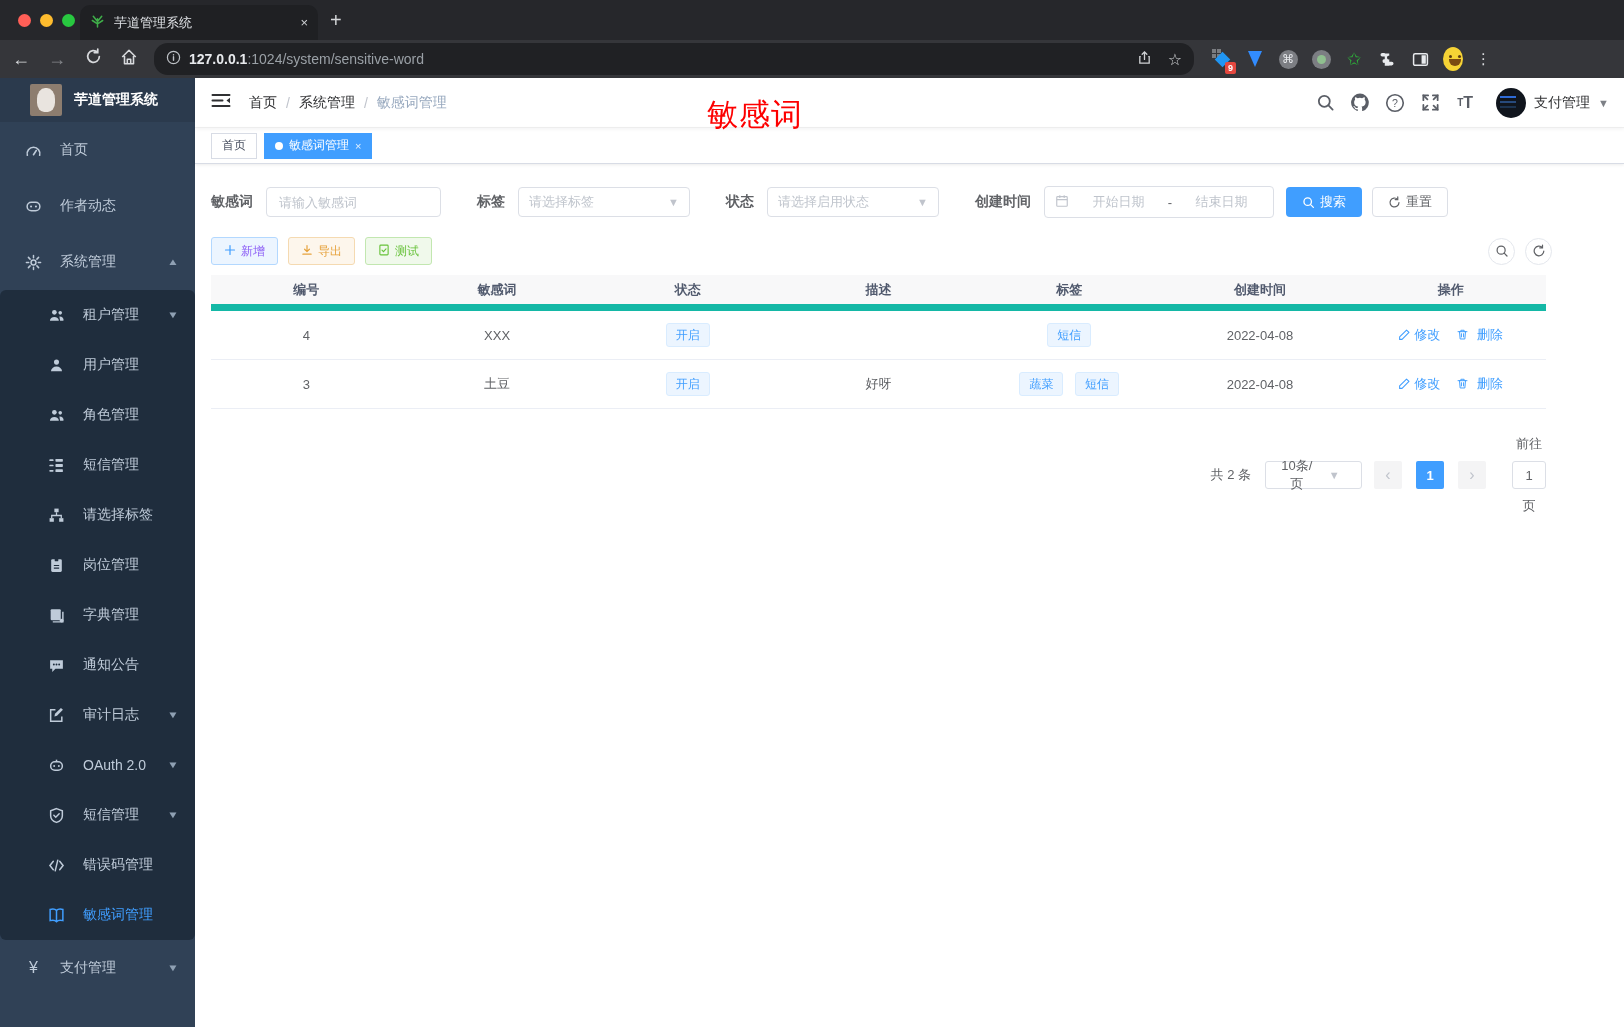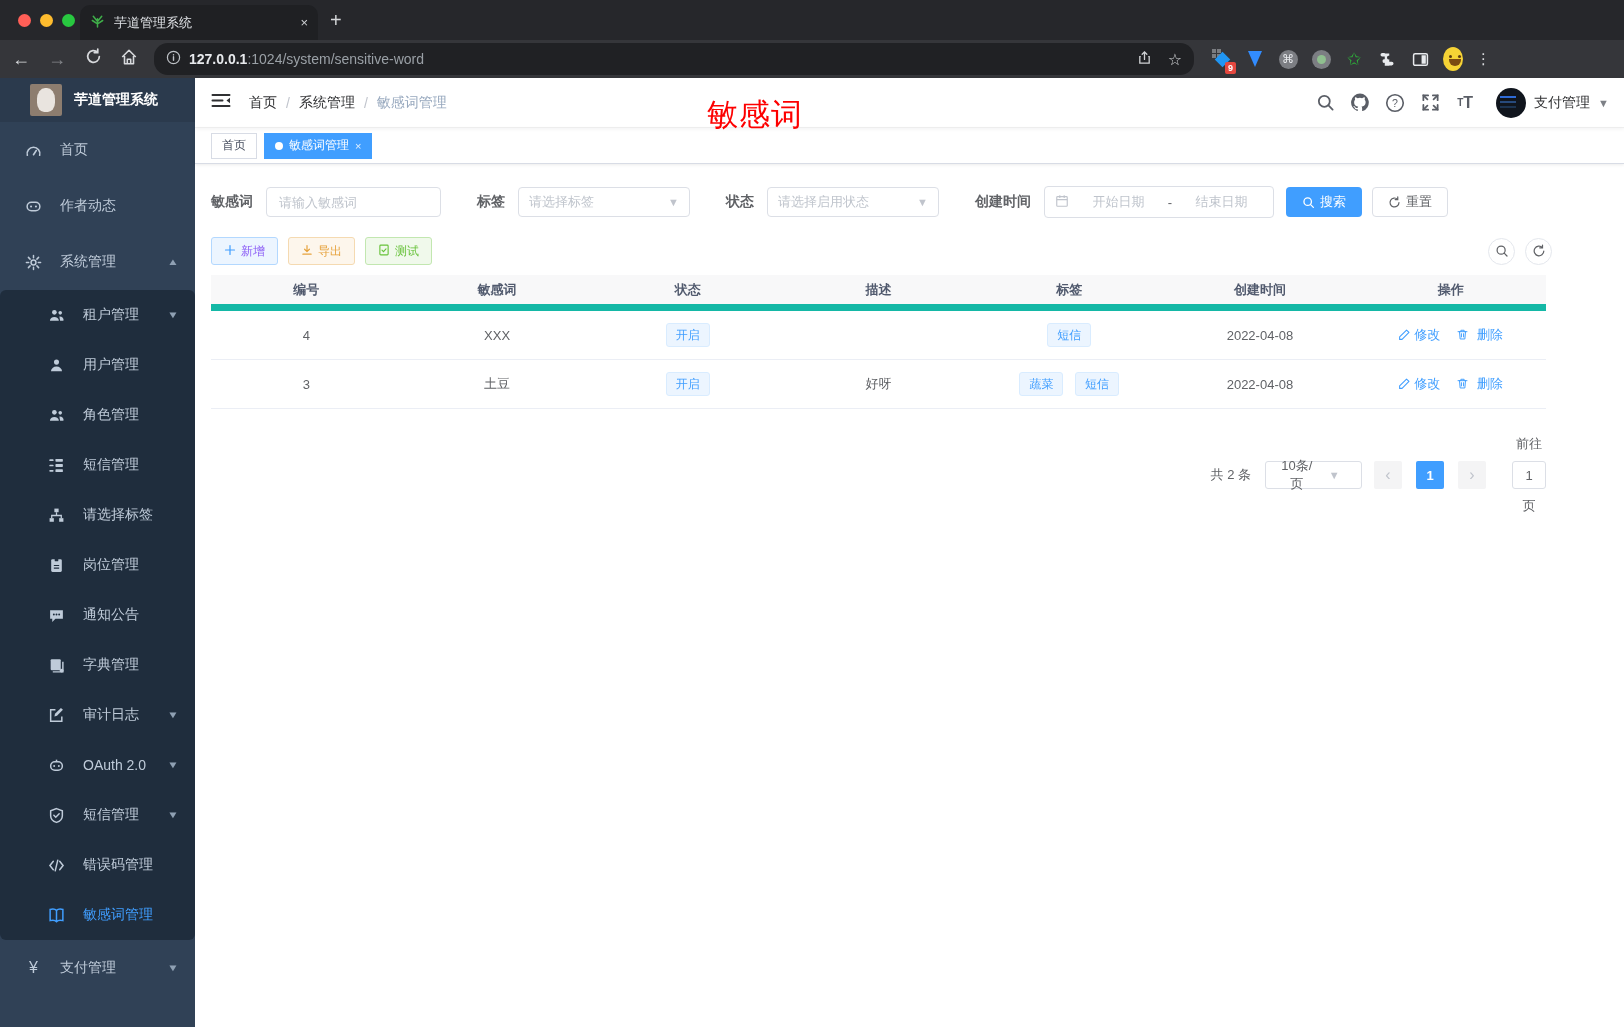--- a/index.html
+++ b/index.html
@@ -336,37 +336,37 @@
               <rect x="3" y="2" width="10" height="12" rx="1.2" fill="currentColor"></rect>
               <rect x="6.3" y="1" width="3.4" height="3" rx=".8" fill="#1f2d3d"></rect>
               <path d="M5.5 8h5M5.5 10.5h5" stroke="#1f2d3d" stroke-width="1.1"></path>
             </svg>
         </span>
         <span class="mi-label">岗位管理</span>
       </div>
       <div class="menu-item">
         <span class="mi-icon">
           <svg width="17" height="17" viewBox="0 0 16 16">
+              <rect x="2.5" y="2" width="9.5" height="10.5" rx="1" fill="currentColor"></rect>
+              <path d="M4.5 14h9.5V4.5" stroke="currentColor" stroke-width="1.4" fill="none"></path>
+              <circle cx="12.8" cy="12.8" r="1.8" fill="currentColor"></circle>
+            </svg>
+        </span>
+        <span class="mi-label">字典管理</span>
+      </div>
+      <div class="menu-item">
+        <span class="mi-icon">
+          <svg width="17" height="17" viewBox="0 0 16 16">
               <path d="M2 3h12v8H7l-3 3v-3H2z" fill="currentColor"></path>
               <circle cx="5.5" cy="7" r=".9" fill="#1f2d3d"></circle>
               <circle cx="8" cy="7" r=".9" fill="#1f2d3d"></circle>
               <circle cx="10.5" cy="7" r=".9" fill="#1f2d3d"></circle>
             </svg>
         </span>
         <span class="mi-label">通知公告</span>
-      </div>
-      <div class="menu-item">
-        <span class="mi-icon">
-          <svg width="17" height="17" viewBox="0 0 16 16">
-              <rect x="2.5" y="2" width="9.5" height="10.5" rx="1" fill="currentColor"></rect>
-              <path d="M4.5 14h9.5V4.5" stroke="currentColor" stroke-width="1.4" fill="none"></path>
-              <circle cx="12.8" cy="12.8" r="1.8" fill="currentColor"></circle>
-            </svg>
-        </span>
-        <span class="mi-label">字典管理</span>
       </div>
       <div class="menu-item">
         <span class="mi-icon">
           <svg width="17" height="17" viewBox="0 0 16 16">
               <path d="M13 9v4.5H2.5V2.5H7" stroke="currentColor" stroke-width="1.4" fill="none"></path>
               <path d="M6.5 9.5l.6-2.6 6-6 2 2-6 6z" fill="currentColor" transform="scale(.93)"></path>
             </svg>
         </span>
         <span class="mi-label">审计日志</span>
         <span class="arrow">▼</span>

